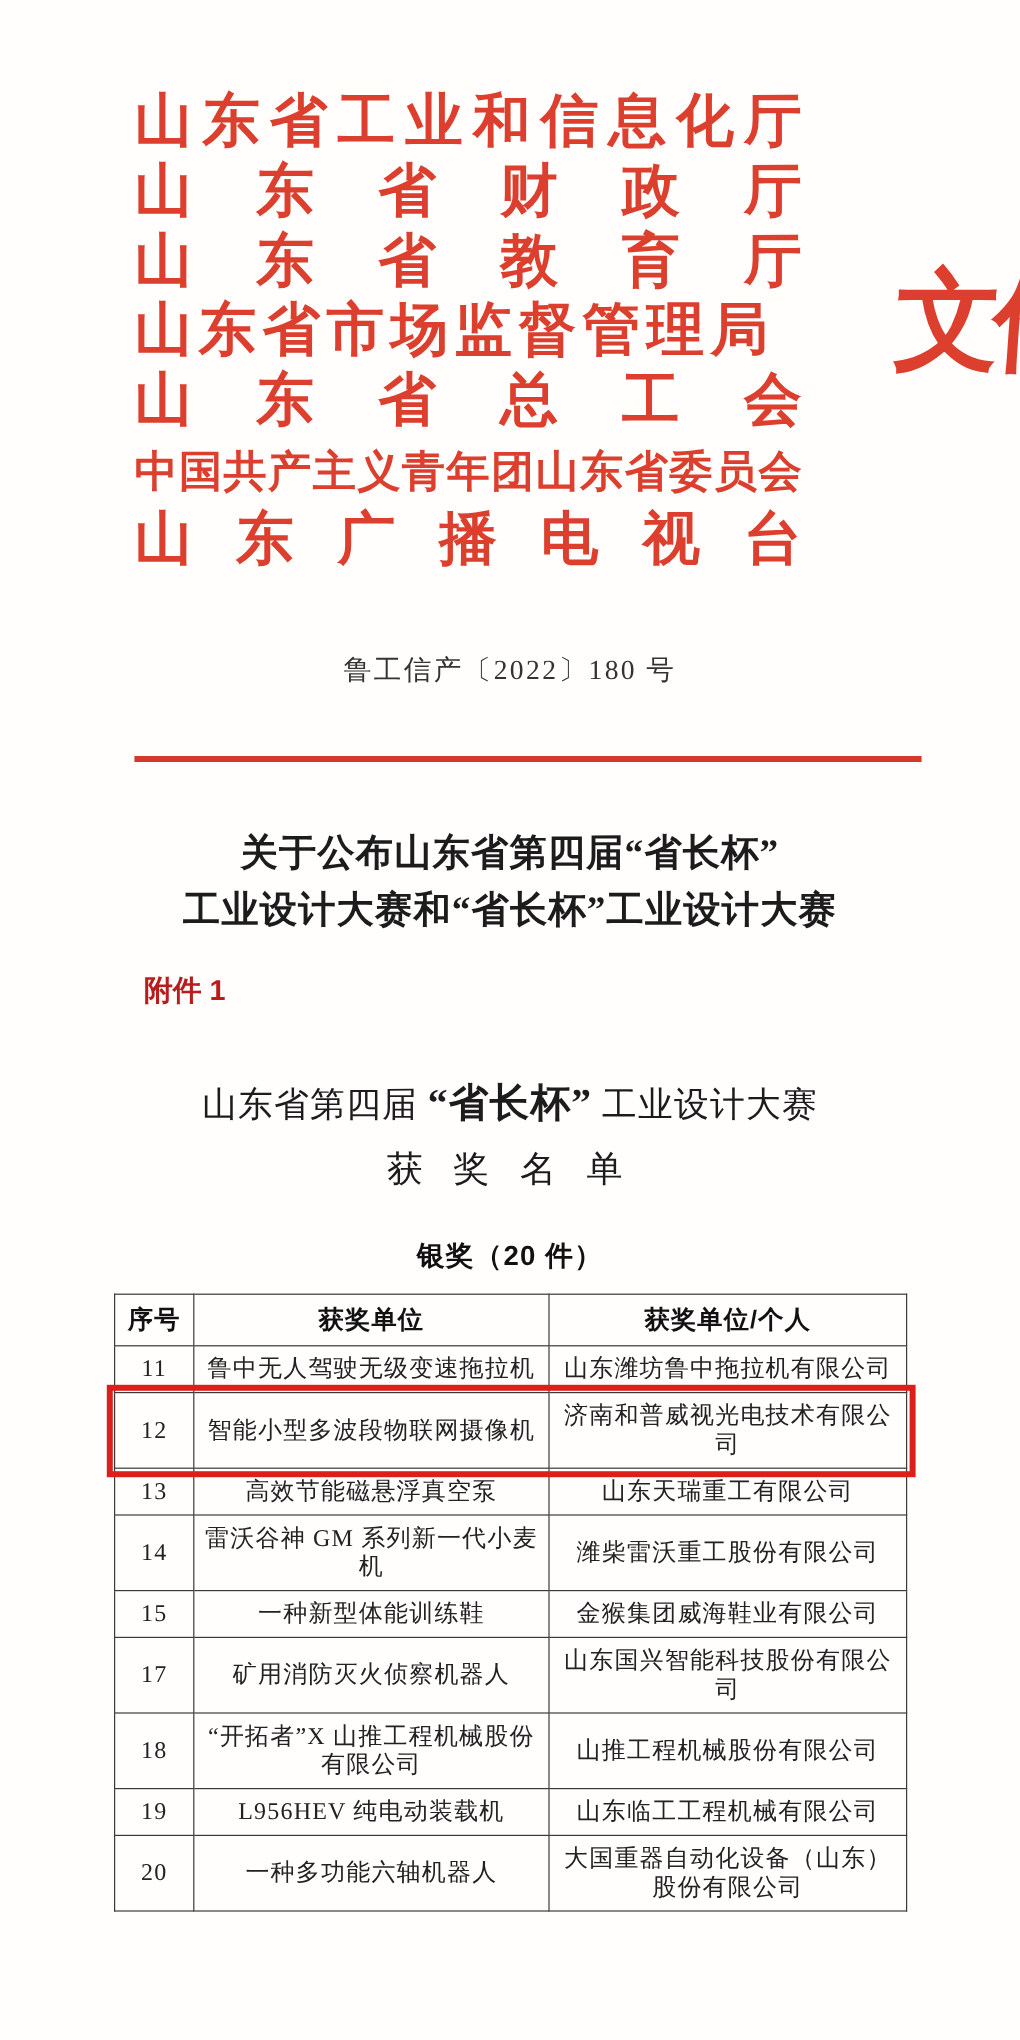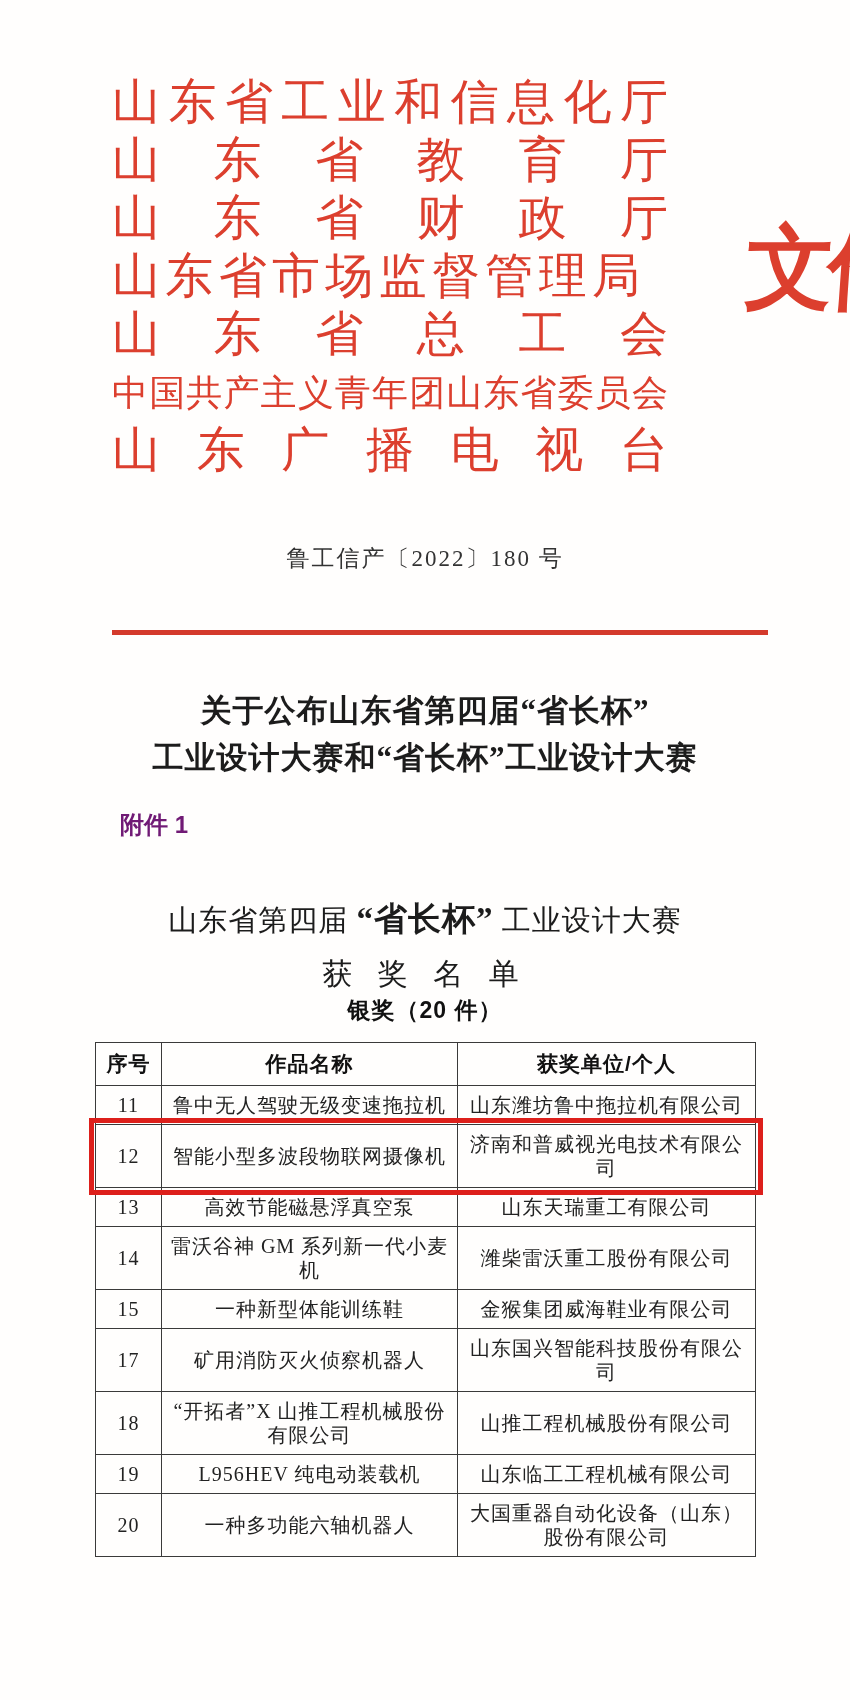--- a/index.html
+++ b/index.html
@@ -12,21 +12,21 @@
     padding-top: 75px;
     font-family: "Liberation Serif", "DejaVu Serif", serif;
     color: #222;
     overflow: hidden;
   }
   
   .red-head { position: relative; width: 556px; margin-left: 112px; }
   .head-line {
     height: 58px;
     font-size: 48px; line-height: 54px;
-    font-weight: normal;
+    font-weight: bold;
     color: var(--header-red, #dc3f2e);
     text-align: justify; text-align-last: justify;
     font-family: "Liberation Serif", "DejaVu Serif", serif;
     white-space: nowrap;
   }
   .head-line.small { font-size: 36px; line-height: 56px; }
   .head-line.narrow { width: 528px; }
   .wenjian {
     position: absolute; left: 634px; top: 148px;
     font-size: 88px; line-height: 92px;
@@ -43,27 +43,27 @@
   .doc-title {
     margin-top: 52px; text-align: center;
     font-size: 31px; line-height: 47px; font-weight: bold;
     color: #1c1c1c; letter-spacing: 1px;
   }
   
   .attachment {
     margin: 28px 16px 0 120px;
     font-size: 24px; font-weight: bold;
     font-family: "Liberation Sans", "DejaVu Sans", sans-serif;
-    color: #701a75;
+    color: #b91c1c;
   }
   .list-title { margin-top: 56px; text-align: center; font-size: 29px; color: #1c1c1c; letter-spacing: 1px; }
   .list-title .bold { font-size: 33px; font-weight: bold; }
   .list-title2 { margin-top: 12px; text-align: center; font-size: 30px; color: #1c1c1c; letter-spacing: 9px; }
   .section-heading {
-    text-align: center;
+    margin-top: 36px; text-align: center;
     font-size: 23px; font-weight: bold;
     font-family: "Liberation Sans", "DejaVu Sans", sans-serif;
     color: #111; letter-spacing: 1px;
   }
   
   table.award {
     margin: 16px 0 0 95px;
     width: 660px;
     border-collapse: collapse;
     table-layout: fixed;
@@ -87,22 +87,22 @@
   tr.highlight { outline: 5px solid var(--highlight-red, #dd1f1b); outline-offset: 2px; }
 </style>
 </head>
 <body>
 
 <div class="page">
 
   <header class="red-head">
     <div id="head-lines">
         <div class="head-line">山东省工业和信息化厅</div>
+        <div class="head-line">山东省财政厅</div>
         <div class="head-line">山东省教育厅</div>
-        <div class="head-line">山东省财政厅</div>
         <div class="head-line narrow">山东省市场监督管理局</div>
         <div class="head-line">山东省总工会</div>
         <div class="head-line small">中国共产主义青年团山东省委员会</div>
         <div class="head-line">山东广播电视台</div>
       </div>
     <div class="wenjian">文件</div>
   </header>
 
   <div class="doc-number">鲁工信产〔2022〕180 号</div>
 
@@ -124,21 +124,21 @@
 
   <table class="award">
     <colgroup>
       <col class="c-no">
         <col class="c-work">
         <col class="c-winner">
     </colgroup>
     <thead>
       <tr id="award-head-row">
           <th>序号</th>
-          <th>作品名称</th>
+          <th>获奖单位</th>
           <th>获奖单位/个人</th>
         </tr>
     </thead>
     <tbody id="award-body">
         <tr>
           <td>11</td>
           <td>鲁中无人驾驶无级变速拖拉机</td>
           <td>山东潍坊鲁中拖拉机有限公司</td>
         </tr>
         <tr class="highlight">

